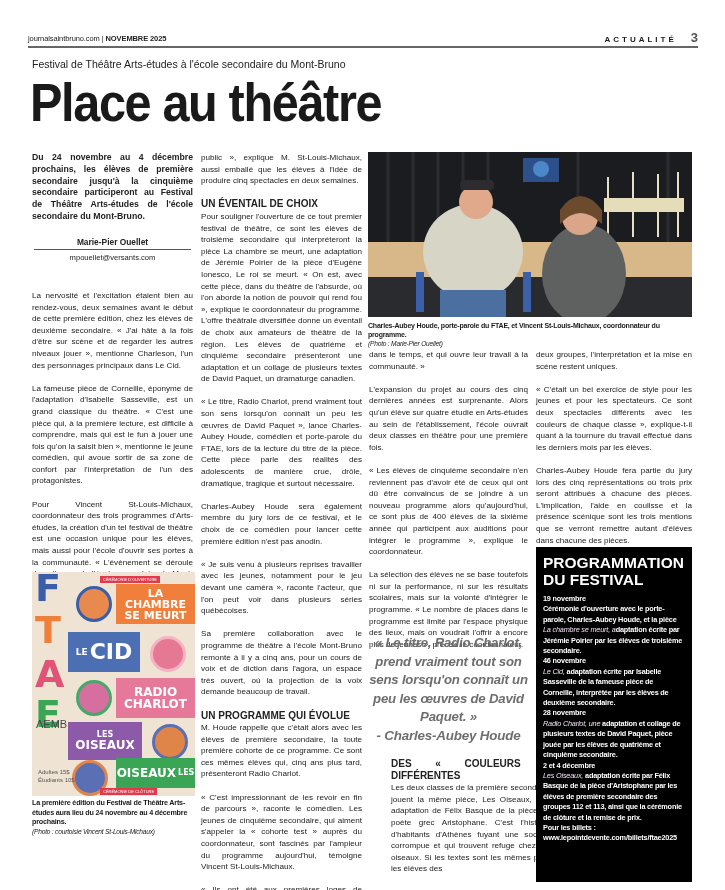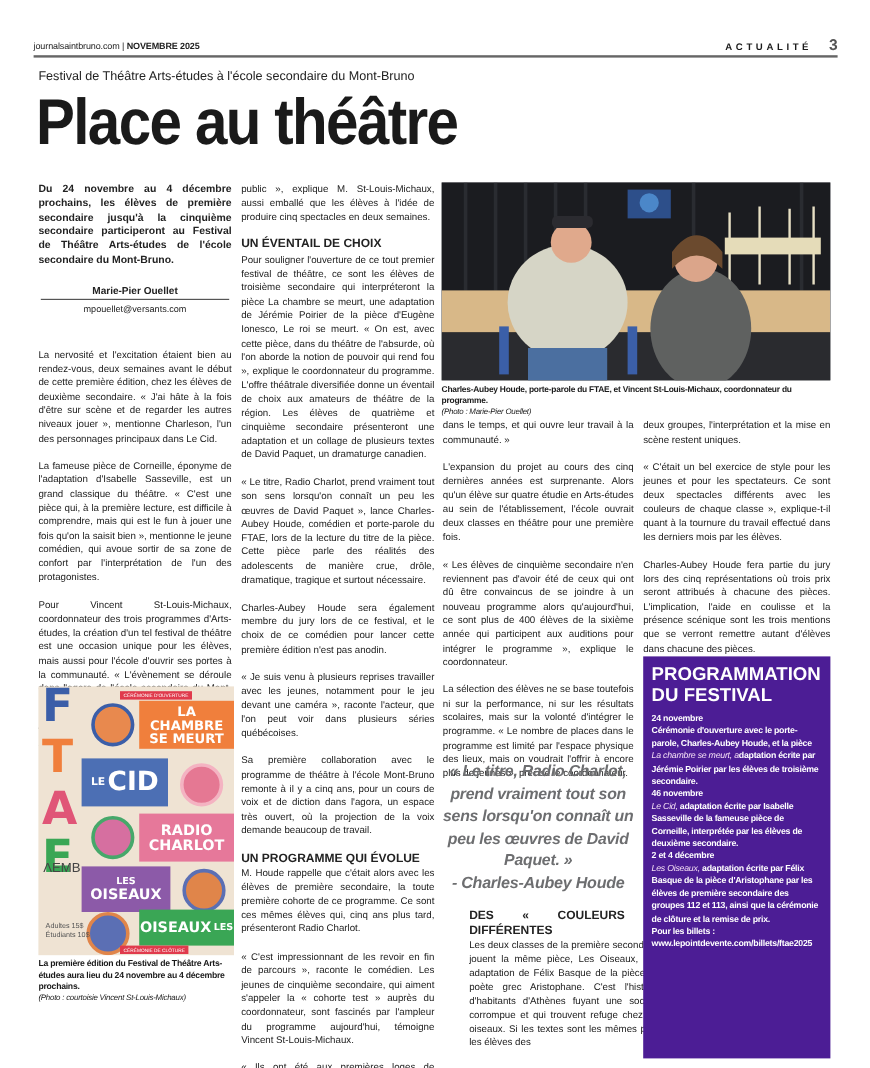--- a/index.html
+++ b/index.html
@@ -41,21 +41,21 @@
   .credit { font-weight: 400; font-style: italic; font-size: 6.6px; display: block; }
 
   .photo { position: absolute; left: 368px; top: 152px; width: 324px; height: 165px; overflow: hidden; background: #1d1f24; }
   .caption2 { position: absolute; left: 368px; top: 321px; width: 330px; font-size: 7px; line-height: 9px; font-weight: 700; letter-spacing: -0.2px; }
 
   .pullquote { position: absolute; left: 369px; top: 634px; width: 159px; text-align: center; color: #6d6e70; font-style: italic; font-weight: 700; font-size: 13.2px; line-height: 18.5px; letter-spacing: -0.2px; }
   .pullquote .attr { display: block; font-size: 13.4px; }
 
   .col3b { left: 391px; top: 758px; width: 159px; }
 
-  .box { position: absolute; left: 536px; top: 547px; width: 156px; height: 335px; background: #4c1d95; color: #fff; padding: 8px 7px 6px 7px; font-size: 7.3px; line-height: 10.4px; font-weight: 700; letter-spacing: -0.2px; }
+  .box { position: absolute; left: 536px; top: 547px; width: 156px; height: 335px; background: #000000; color: #fff; padding: 8px 7px 6px 7px; font-size: 7.3px; line-height: 10.4px; font-weight: 700; letter-spacing: -0.2px; }
   .box h3 { font-size: 15.5px; line-height: 16.5px; font-weight: 700; margin-bottom: 6px; letter-spacing: 0; }
   .box .date { font-weight: 700; }
   .box i { font-weight: 400; color: #f5dff5; }
   .box .link { color: #fff; }
 </style>
 </head>
 <body>
 
 <div class="header">
   <div class="left">
@@ -189,27 +189,31 @@
 
 <div class="col col4">
   <p>deux groupes, l'interprétation et la mise en scène restent uniques.</p>
   <p>« C'était un bel exercice de style pour les jeunes et pour les spectateurs. Ce sont deux spectacles différents avec les couleurs de chaque classe », explique-t-il quant à la tournure du travail effectué dans les derniers mois par les élèves.</p>
   <p>Charles-Aubey Houde fera partie du jury lors des cinq représentations où trois prix seront attribués à chacune des pièces. L'implication, l'aide en coulisse et la présence scénique sont les trois mentions que se verront remettre autant d'élèves dans chacune des pièces.</p>
 </div>
 
 <div class="box">
   <h3>PROGRAMMATION DU FESTIVAL</h3>
   <div>
-    <div class="date">24 novembre</div>
+    <div class="date">19 novembre</div>
     <span>Cérémonie d'ouverture avec le porte-parole, Charles-Aubey Houde, et la pièce </span><i>La chambre se meurt, a</i><span>daptation écrite par Jérémie Poirier par les élèves de troisième secondaire.</span>
   </div>
   <div>
     <div class="date">46 novembre</div>
     <i>Le Cid,</i><span> adaptation écrite par Isabelle Sasseville de la fameuse pièce de Corneille, interprétée par les élèves de deuxième secondaire.</span>
   </div>
   <div>
+    <div class="date">28 novembre</div>
+    <i>Radio Charlot, une</i><span> adaptation et collage de plusieurs textes de David Paquet, pièce jouée par les élèves de quatrième et cinquième secondaire.</span>
+  </div>
+  <div>
     <div class="date">2 et 4 décembre</div>
     <i>Les Oiseaux,</i><span> adaptation écrite par Félix Basque de la pièce d'Aristophane par les élèves de première secondaire des groupes 112 et 113, ainsi que la cérémonie de clôture et la remise de prix.</span>
   </div>
   <div>
     <span>Pour les billets : </span><span class="link">www.lepointdevente.com/billets/ftae2025</span>
   </div>
 </div>
 
 </body></html>

